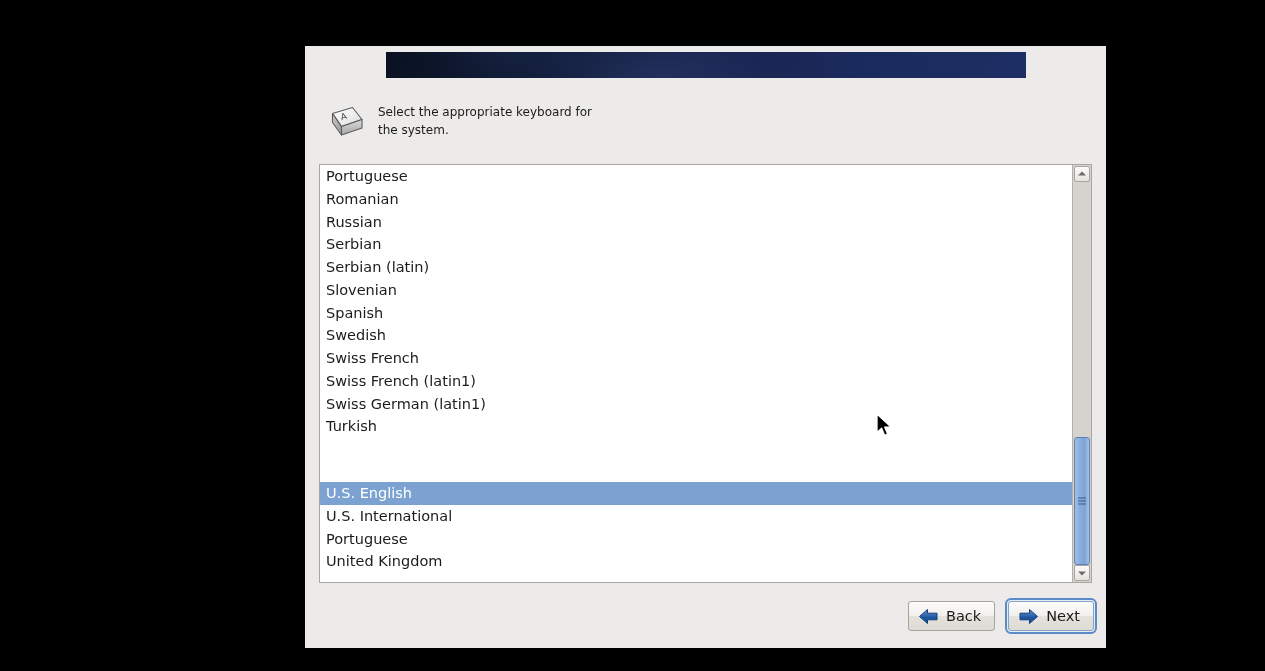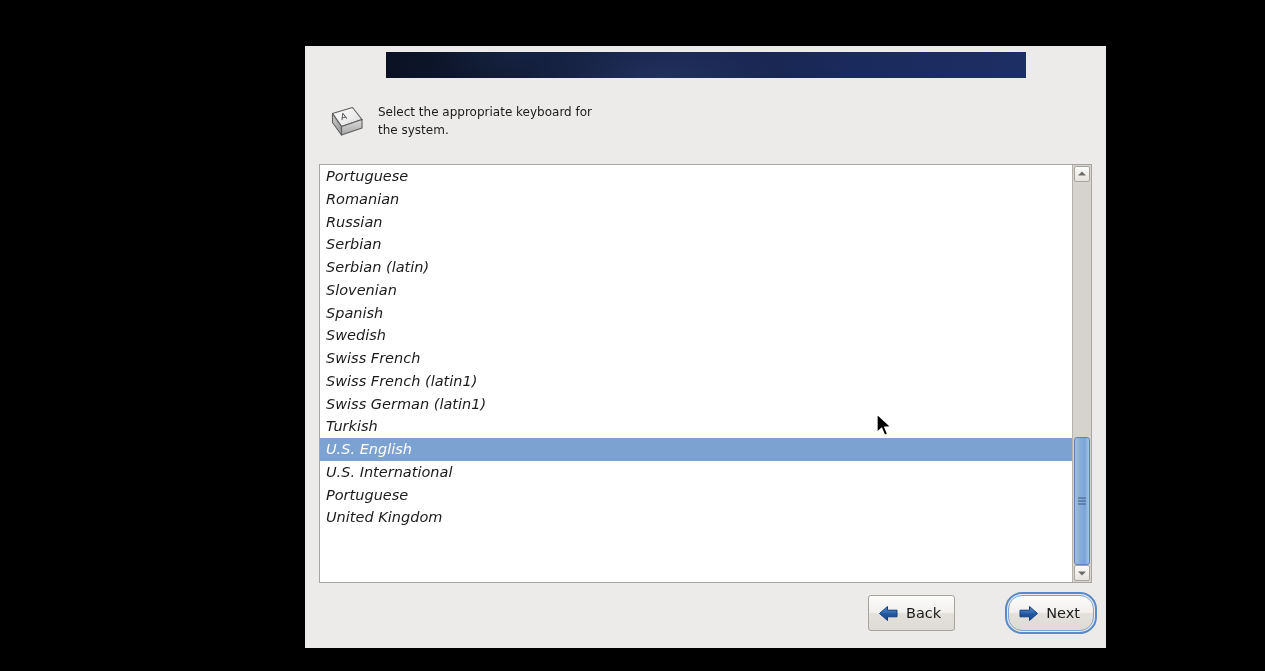--- a/index.html
+++ b/index.html
@@ -73,41 +73,41 @@
   #listbox-frame {
     position: absolute;
     left: 14px;
     top: 118px;
     width: 773px;
     height: 419px;
     border: 1px solid #a9a5a0;
     background: #ffffff;
     box-sizing: border-box;
     display: flex;
-    font-style: italic;
   }
   #list-scroll-area {
     position: relative;
     width: 754px;
     height: 100%;
     overflow: hidden;
     background: #ffffff;
   }
   .list-row {
     height: 22.75px;
     line-height: 22.75px;
     padding-left: 6px;
     font-size: 14.5px;
     color: #1b1b1b;
     white-space: nowrap;
     box-sizing: border-box;
   }
   .list-row.selected {
     background: #7ba2d0;
     color: #ffffff;
+    margin-top: 44px;
   }
 
   
   #vscrollbar {
     width: 19px;
     height: 100%;
     background: #d6d3ce;
     border-left: 1px solid #b4b0aa;
     box-sizing: border-box;
     position: relative;
@@ -169,40 +169,39 @@
   
   #button-bar {
     position: absolute;
     right: 12px;
     bottom: 17px;
     display: flex;
     gap: 13px;
     align-items: center;
   }
   .nav-button {
-    height: 36px;
+    height: 30px;
     min-width: 80px;
     padding: 0 13px 0 9px;
     display: flex;
     align-items: center;
     gap: 7px;
     background: linear-gradient(180deg, #fcfcfb 0%, #f2f0ed 48%, #e4e1dc 52%, #dedbd5 100%);
     border: 1px solid #a6a29c;
     border-radius: 3px;
     font-size: 14.5px;
     color: #1b1b1b;
     box-sizing: border-box;
     cursor: default;
   }
   .nav-button.focused {
     outline: 2px solid #5a8ac8;
     outline-offset: 1px;
     border-color: #7fa4d2;
-    border-radius: 14px;
-    margin-left: 40px;
+    border-radius: 3px;
   }
   .arrow-glyph { flex: none; display: block; }
 
   
   #mouse-cursor {
     position: absolute;
     left: 876px;
     top: 413px;
     width: 18px;
     height: 26px;

